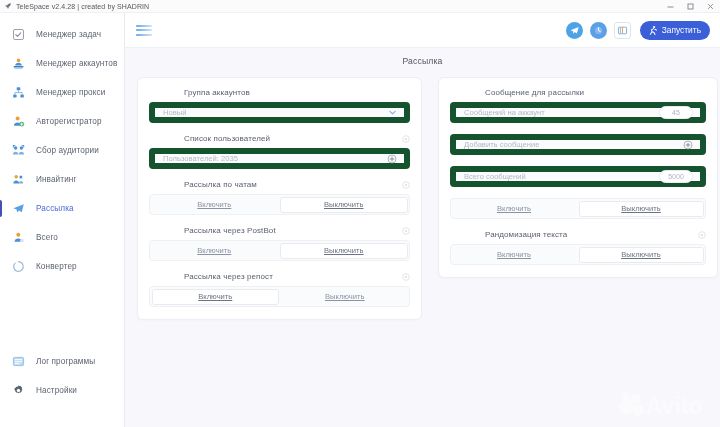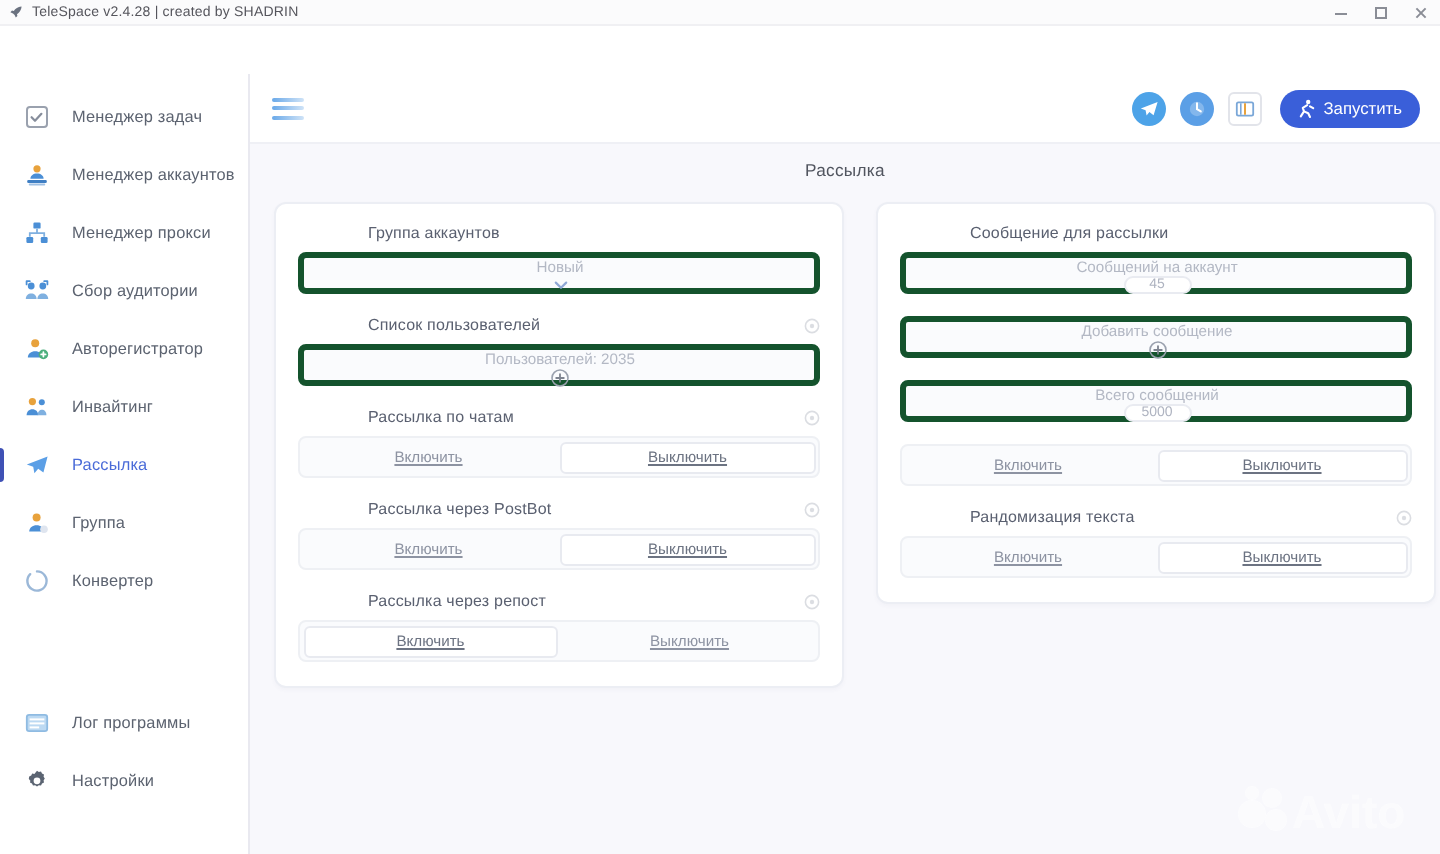--- a/index.html
+++ b/index.html
@@ -2,21 +2,21 @@
 <html><head>
 <meta charset="utf-8">
 <style>
   * { box-sizing: border-box; margin: 0; padding: 0; }
   html, body {
     width: 720px; height: 427px;
     font-family: "Liberation Sans", sans-serif;
     background: #ffffff;
     overflow: hidden;
   }
-  #app { position: relative; width: 720px; height: 427px; display: flex; flex-direction: column; gap: 24px; }
+  #app { position: relative; width: 720px; height: 427px; display: flex; flex-direction: column; }
 
   
   .titlebar {
     height: 13px; flex: 0 0 13px;
     background: #fbfbfc;
     display: flex; align-items: center;
     border-bottom: 1px solid #f0f0f3;
     padding-left: 4px;
   }
   .tb-app-icon { width: 9px; height: 9px; position: relative; flex: 0 0 9px; margin-right: 3px; }
@@ -115,26 +115,25 @@
 
   .field-label {
     font-size: 8px; color: #5a6070; margin-bottom: 5px;
     display: flex; align-items: center; letter-spacing: .1px;
   }
   .field-label .lbl-txt { flex: 1; padding-left: 35px; }
   .help-dot { width: 8px; height: 8px; flex: 0 0 8px; opacity: .35; }
   .help-dot svg { display: block; }
 
   .input-row {
-    height: 21px; border: 3px solid #14532d; border-radius: 4px;
+    height: 21px; border: 6px solid #14532d; border-radius: 4px;
     background: #fafbfd;
     display: flex; align-items: center;
     padding: 0 7px 0 8px;
     margin-bottom: 11px;
-    flex-direction: column;
   }
   .input-row .val { font-size: 7.6px; color: #b3b8c4; flex: 1; white-space: nowrap; }
   .input-row .trail { display: flex; align-items: center; }
   .chev svg, .plus svg, .circ svg { display: block; }
   .pill {
     min-width: 34px; height: 13px; border-radius: 7px;
     border: 1px solid #e9ebf1; background: #fff;
     display: flex; align-items: center; justify-content: center;
     padding: 0 6px;
   }
@@ -234,47 +233,47 @@
             <path d="M6.5 4.4v2.2M2.9 8.4V6.6h7.2v1.8" fill="none" stroke="#7fb0e0" stroke-width=".9"></path>
           </svg>
         </span>
         <span class="side-label">Менеджер прокси</span>
       </div>
 
       <div class="side-item">
         <span class="ind"></span>
         <span class="side-ico">
           <svg width="13" height="13" viewBox="0 0 13 13">
+            <circle cx="5.6" cy="3.6" r="2" fill="#e8a23c"></circle>
+            <path d="M1.9 10.8c0-2 1.7-3.2 3.7-3.2s3.7 1.2 3.7 3.2z" fill="#4b8fd6"></path>
+            <circle cx="9.7" cy="9.2" r="2.4" fill="#4caf7d"></circle>
+            <path d="M9.7 8.1v2.2M8.6 9.2h2.2" stroke="#fff" stroke-width=".9" stroke-linecap="round"></path>
+          </svg>
+        </span>
+        <span class="side-label">Авторегистратор</span>
+      </div>
+
+      <div class="side-item">
+        <span class="ind"></span>
+        <span class="side-ico">
+          <svg width="13" height="13" viewBox="0 0 13 13">
             <circle cx="3.6" cy="4" r="1.7" fill="#4b8fd6"></circle>
             <circle cx="9.4" cy="4" r="1.7" fill="#4b8fd6"></circle>
             <path d="M.9 10.5c0-1.8 1.2-2.8 2.7-2.8s2.7 1 2.7 2.8z" fill="#7fb0e0"></path>
             <path d="M6.7 10.5c0-1.8 1.2-2.8 2.7-2.8s2.7 1 2.7 2.8z" fill="#7fb0e0"></path>
             <path d="M1.3 1.6h1.6M1.3 1.6v1.6M11.7 1.6h-1.6M11.7 1.6v1.6" stroke="#4b8fd6" stroke-width=".9" stroke-linecap="round"></path>
           </svg>
         </span>
         <span class="side-label">Сбор аудитории</span>
       </div>
 
       <div class="side-item">
         <span class="ind"></span>
         <span class="side-ico">
           <svg width="13" height="13" viewBox="0 0 13 13">
-            <circle cx="5.6" cy="3.6" r="2" fill="#e8a23c"></circle>
-            <path d="M1.9 10.8c0-2 1.7-3.2 3.7-3.2s3.7 1.2 3.7 3.2z" fill="#4b8fd6"></path>
-            <circle cx="9.7" cy="9.2" r="2.4" fill="#4caf7d"></circle>
-            <path d="M9.7 8.1v2.2M8.6 9.2h2.2" stroke="#fff" stroke-width=".9" stroke-linecap="round"></path>
-          </svg>
-        </span>
-        <span class="side-label">Авторегистратор</span>
-      </div>
-
-      <div class="side-item">
-        <span class="ind"></span>
-        <span class="side-ico">
-          <svg width="13" height="13" viewBox="0 0 13 13">
             <circle cx="4.2" cy="3.8" r="1.8" fill="#e8a23c"></circle>
             <circle cx="8.9" cy="4.1" r="1.5" fill="#4b8fd6"></circle>
             <path d="M1.3 10.6c0-1.9 1.3-3 2.9-3s2.9 1.1 2.9 3z" fill="#4b8fd6"></path>
             <path d="M6.8 10.6c0-1.7 1-2.7 2.2-2.7s2.2 1 2.2 2.7z" fill="#7fb0e0"></path>
           </svg>
         </span>
         <span class="side-label">Инвайтинг</span>
       </div>
 
       <div class="side-item active">
@@ -289,21 +288,21 @@
 
       <div class="side-item">
         <span class="ind"></span>
         <span class="side-ico">
           <svg width="13" height="13" viewBox="0 0 13 13">
             <circle cx="6.3" cy="3.7" r="2" fill="#e8a23c"></circle>
             <path d="M2.6 10.8c0-2 1.7-3.2 3.7-3.2s3.7 1.2 3.7 3.2z" fill="#4b8fd6"></path>
             <circle cx="10" cy="9.6" r="1.9" fill="#dfe5ef"></circle>
           </svg>
         </span>
-        <span class="side-label">Группа</span>
+        <span class="side-label">Всего</span>
       </div>
 
       <div class="side-item">
         <span class="ind"></span>
         <span class="side-ico">
           <svg width="13" height="13" viewBox="0 0 13 13">
             <path d="M6.5 1.7a4.8 4.8 0 1 1-3.4 1.4" fill="none" stroke="#9bb8d8" stroke-width="1.2" stroke-linecap="round"></path>
           </svg>
         </span>
         <span class="side-label">Конвертер</span>

